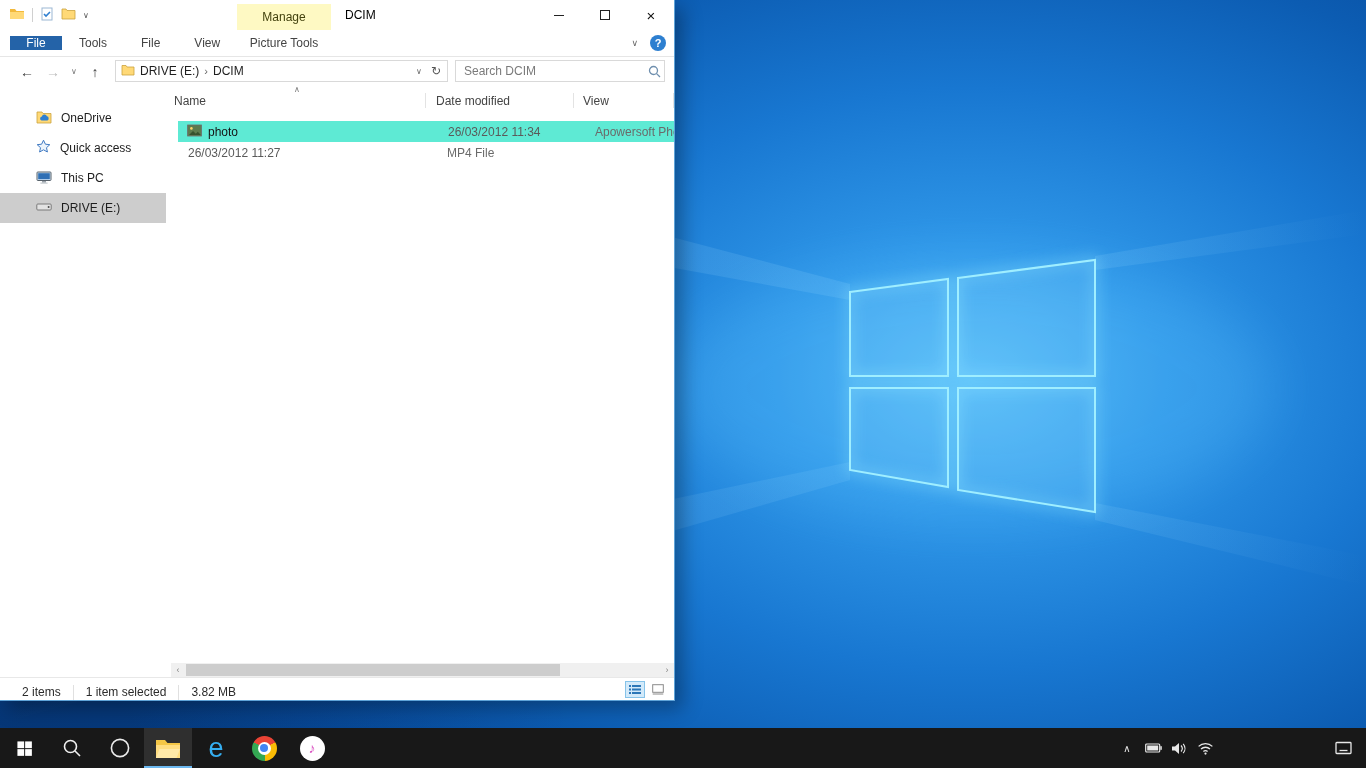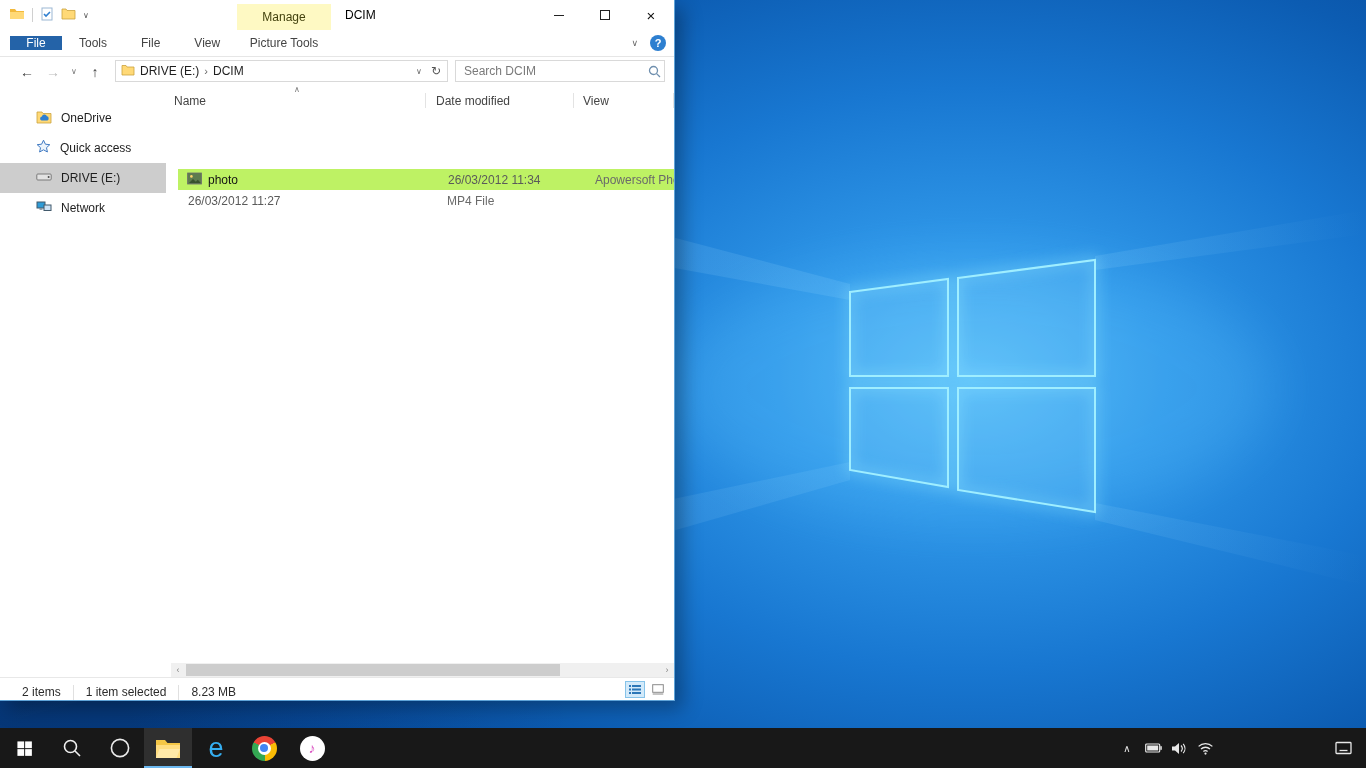--- a/index.html
+++ b/index.html
@@ -85,21 +85,21 @@
   .colheaders { height:29px; display:grid; grid-template-columns:260px 148px 1fr; align-items:center; color:#444; position:relative; flex:0 0 auto; }
   .colheaders .hcell { height:100%; display:flex; align-items:center; position:relative; }
   .colheaders .hcell::after { content:""; position:absolute; right:0; top:7px; height:15px; width:1px; background:#e3e3e3; }
   .h-name { padding-left:8px; }
   .h-date { padding-left:10px; }
   .h-type { padding-left:9px; }
   .sort-caret { position:absolute; left:128px; top:-1px; font-size:8px; color:#777; }
 
   .rows { margin-left:12px; margin-top:6px; }
   .filerow { height:21px; display:grid; grid-template-columns:260px 148px 1fr; align-items:center; }
-  .filerow.selected { background:#bef264;margin-top:48px; }
+  .filerow.selected { background:#5eead4; }
   .name-cell { display:flex; align-items:center; gap:6px; padding-left:9px; color:#141414; overflow:hidden; white-space:nowrap; }
   .date-cell { color:#5a5a5a; padding-left:10px; white-space:nowrap; }
   .type-cell { color:#6a6a6a; padding-left:9px; white-space:nowrap; overflow:hidden; }
 
   .hscroll { margin-top:auto; margin-left:5px; height:14px; display:flex; align-items:stretch; background:#f0f0f0; flex:0 0 auto; }
   .scroll-arrow { width:14px; display:flex; align-items:center; justify-content:center; font-size:9px; color:#868686; }
   .scroll-track { flex:1; position:relative; }
   .scroll-thumb { position:absolute; left:1px; top:1px; height:12px; width:374px; background:#cdcdcd; }
 
   
@@ -264,38 +264,39 @@
         <span>OneDrive</span>
       </div>
       <div class="side-item">
         <span>
           <svg width="15" height="15" viewBox="0 0 15 15">
               <path d="M7.5 1.2l1.9 4 4.4.5-3.3 3 .9 4.3-3.9-2.2-3.9 2.2.9-4.3-3.3-3 4.4-.5z" fill="#eaf3fc" stroke="#3f79c2" stroke-width="1"></path>
             </svg>
         </span>
         <span>Quick access</span>
       </div>
+      <div class="side-item">
+        <span>
+          <svg width="16" height="14" viewBox="0 0 16 14">
+              <rect x="1" y="2" width="14" height="8.5" rx="0.8" fill="#cfe3f5" stroke="#58626b"></rect>
+              <rect x="2.2" y="3.2" width="11.6" height="6" fill="#2f6fb4"></rect>
+              <rect x="6" y="11" width="4" height="1.6" fill="#9aa2aa"></rect>
+              <rect x="4.4" y="12.6" width="7.2" height="1" fill="#b9c0c6"></rect>
+            </svg>
+        </span>
+        <span>This PC</span>
+      </div>
       <div class="side-item selected">
         <span>
           <svg width="16" height="12" viewBox="0 0 16 12">
               <rect x="0.8" y="3" width="14.4" height="6" rx="1" fill="#e2e2e2" stroke="#7a7a7a"></rect>
               <circle cx="12.6" cy="6" r="1" fill="#4a4a4a"></circle>
             </svg>
         </span>
         <span>DRIVE (E:)</span>
-      </div>
-      <div class="side-item">
-        <span>
-          <svg width="16" height="14" viewBox="0 0 16 14">
-              <rect x="1" y="2" width="8" height="6" fill="#2e9bd6" stroke="#41596b"></rect>
-              <rect x="8" y="5" width="7" height="5.5" fill="#cfe3f5" stroke="#41596b"></rect>
-              <rect x="3.5" y="8.5" width="3" height="1.2" fill="#6c7a86"></rect>
-            </svg>
-        </span>
-        <span>Network</span>
       </div>
     </div>
 
     <div class="filearea">
       <div class="colheaders">
         <span class="sort-caret">∧</span>
         <div class="hcell h-name">Name</div>
         <div class="hcell h-date">Date modified</div>
         <div class="hcell h-type">View</div>
       </div>
@@ -328,21 +329,21 @@
           <div class="scroll-thumb"></div>
         </div>
         <span class="scroll-arrow">›</span>
       </div>
     </div>
   </div>
 
   <div class="statusbar">
     <span class="sb-item b">2 items</span>
     <span class="sb-item b">1 item selected</span>
-    <span class="sb-item">8.23 MB</span>
+    <span class="sb-item">3.82 MB</span>
     <div class="view-toggles">
       <span class="vt active">
         <svg width="12" height="11" viewBox="0 0 12 11">
             <g fill="#2b77b8">
               <rect x="0" y="1" width="2" height="2"></rect>
               <rect x="3" y="1" width="9" height="2"></rect>
               <rect x="0" y="4.5" width="2" height="2"></rect>
               <rect x="3" y="4.5" width="9" height="2"></rect>
               <rect x="0" y="8" width="2" height="2"></rect>
               <rect x="3" y="8" width="9" height="2"></rect>

